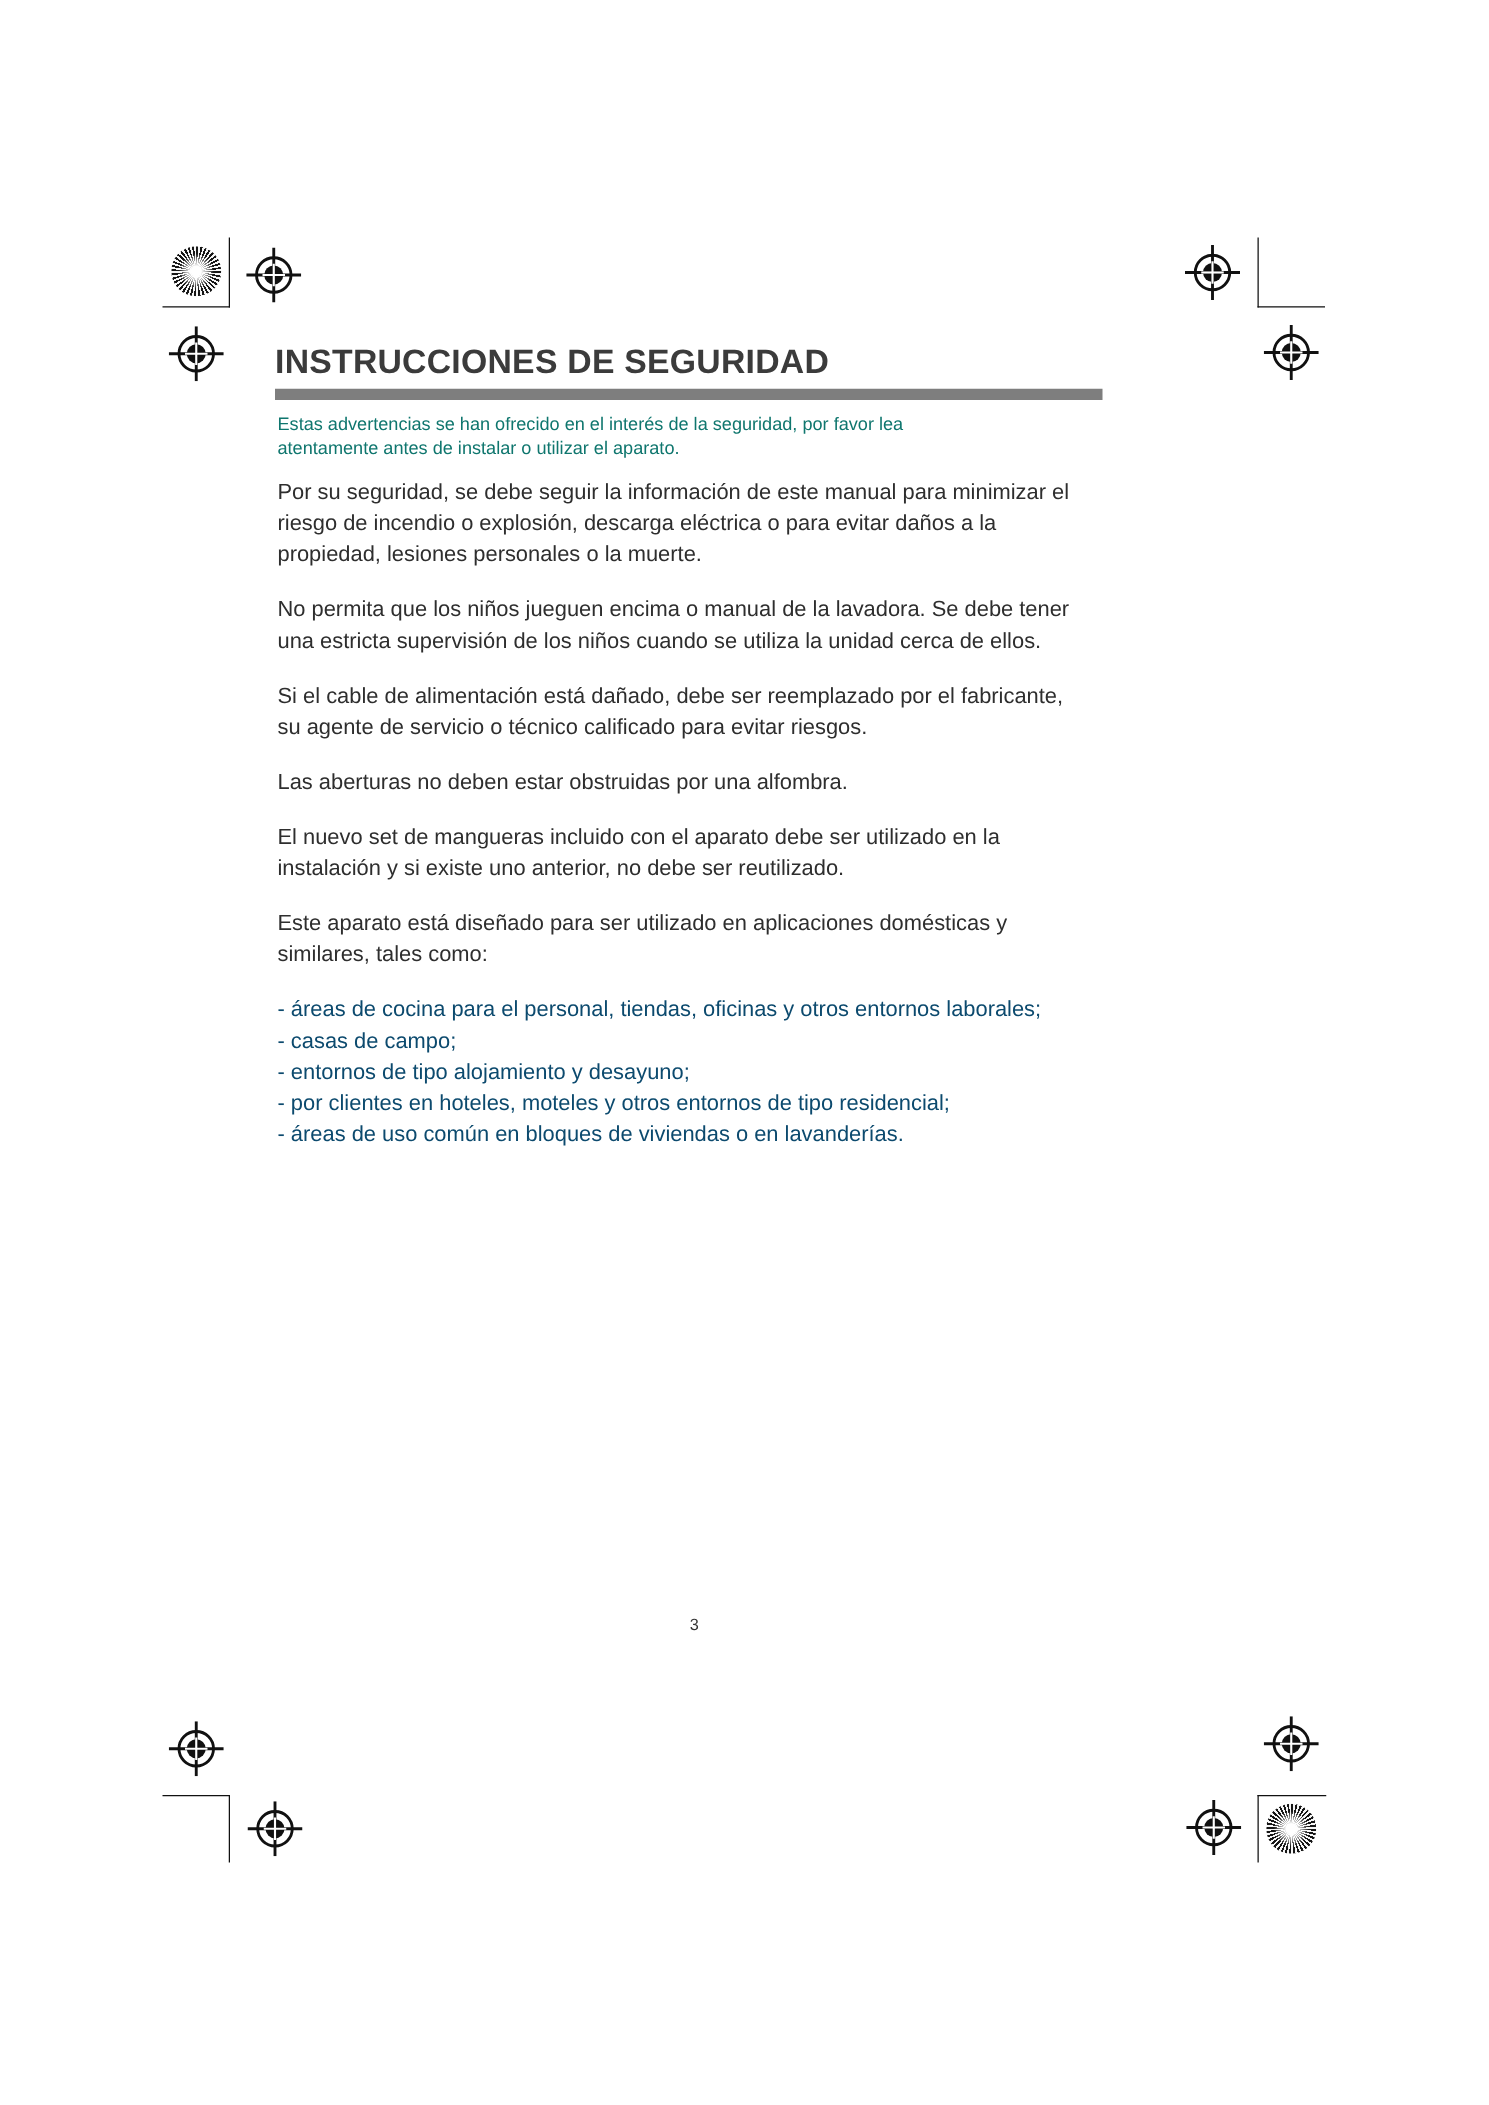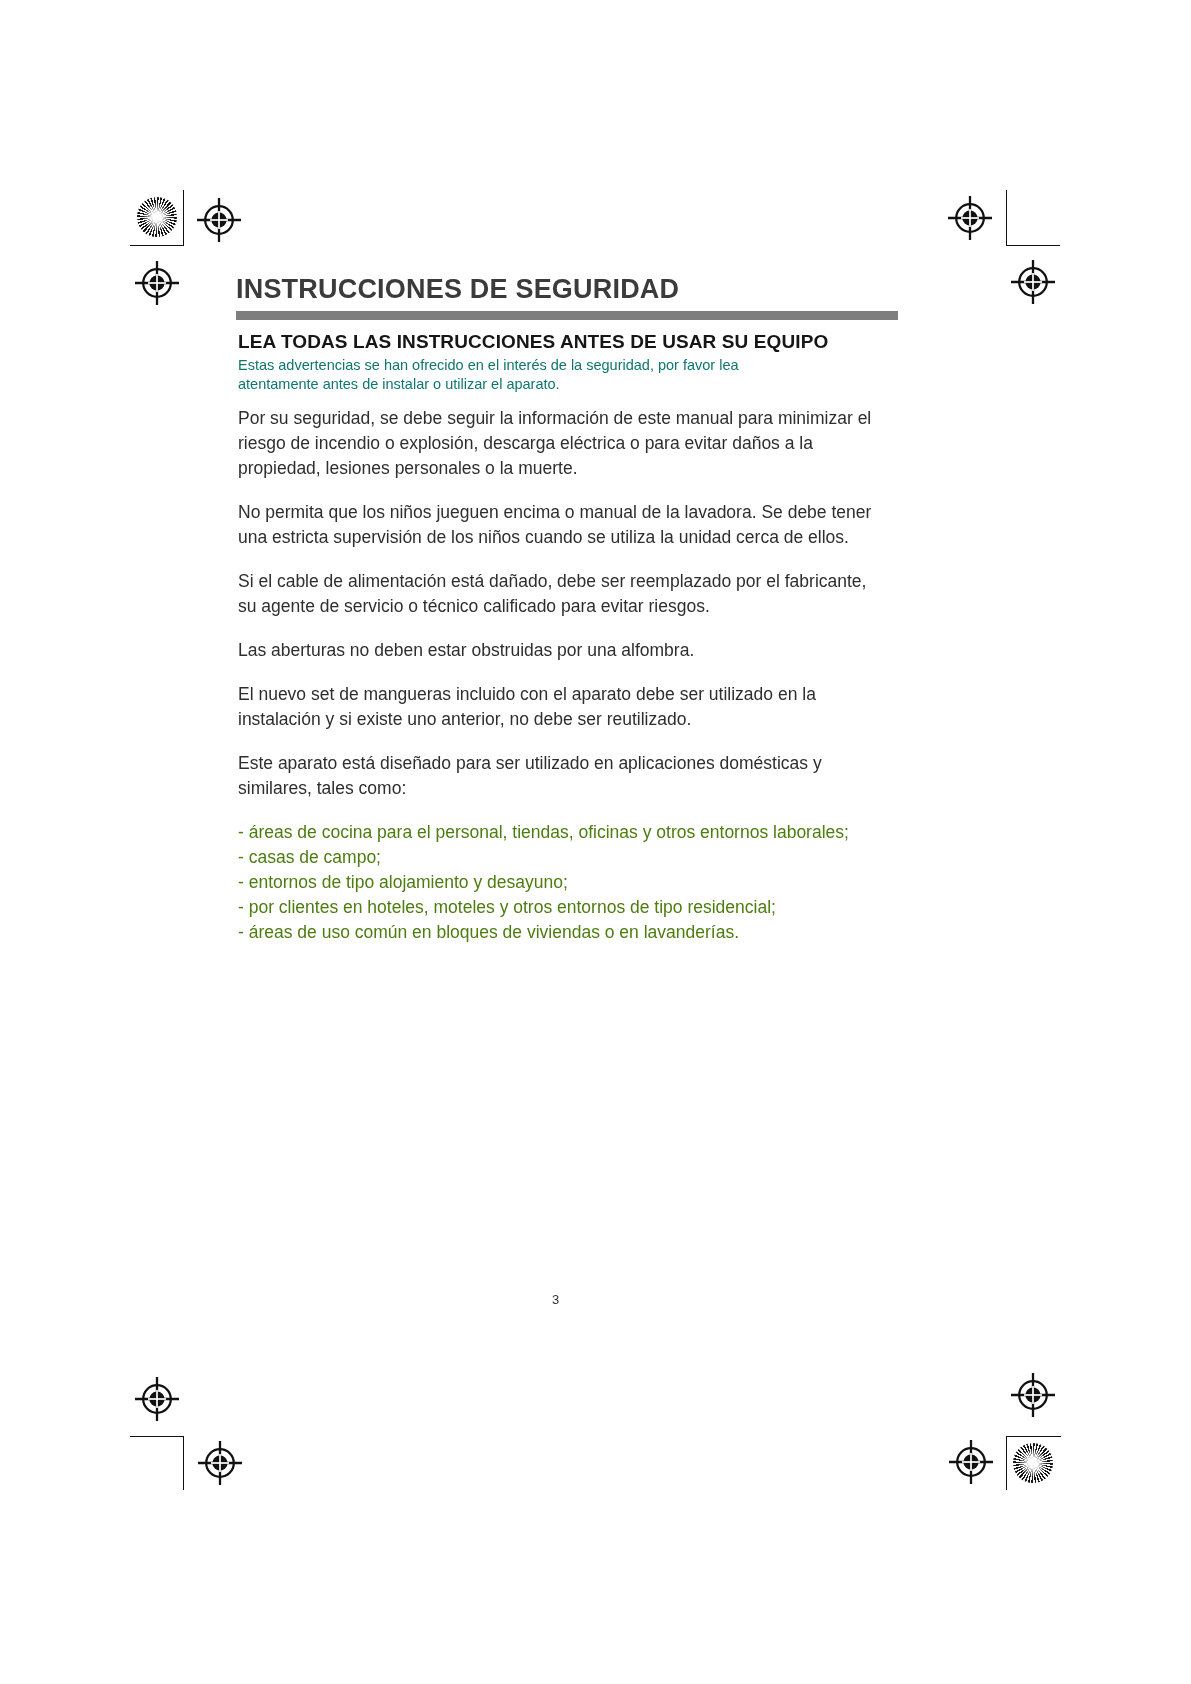--- a/index.html
+++ b/index.html
@@ -10,21 +10,21 @@
     font-family: "Liberation Sans", "DejaVu Sans", sans-serif;
     color: #2e2e2e;
     position: relative;
     overflow: hidden;
   }
   .page { position: absolute; inset: 0; background: #fff; }
 
   
   .content {
     position: absolute;
-    left: 236px; top: 274px;
+    left: 220px; top: 274px;
     width: 662px;
   }
   h1.doc-title {
     margin: 0 0 6px 0;
     font-size: 27px;
     font-weight: bold;
     letter-spacing: 0.2px;
     color: #3b3b3b;
   }
   .title-rule {
@@ -50,21 +50,21 @@
     margin: 0 12px 19px 2px;
     font-size: 17.5px;
     line-height: 25px;
     color: #2e2e2e;
   }
   .list-block { margin-left: 2px; }
   p.list-line {
     margin: 0;
     font-size: 17.5px;
     line-height: 25px;
-    color: #4d7c0f;
+    color: #0c4a6e;
   }
   .page-number {
     position: absolute;
     left: 0; right: 80px;
     top: 1292px;
     text-align: center;
     font-size: 13px;
     color: #333;
   }
 
@@ -132,21 +132,20 @@
     </svg>
   <div class="bracket br"></div>
   <div class="starburst" style="left:1013px; top:1443px;"></div>
   <svg class="regmark" style="left:949px; top:1440px;">
       <use href="#reg-target"></use>
     </svg>
 
   <main class="content">
     <h1 class="doc-title">INSTRUCCIONES DE SEGURIDAD</h1>
     <div class="title-rule"></div>
-    <h2 class="doc-subtitle">LEA TODAS LAS INSTRUCCIONES ANTES DE USAR SU EQUIPO</h2>
     <p class="intro">Estas advertencias se han ofrecido en el interés de la seguridad, por favor lea atentamente antes de instalar o utilizar el aparato.</p>
 
     <p class="body-par">Por su seguridad, se debe seguir la información de este manual para minimizar el riesgo de incendio o explosión, descarga eléctrica o para evitar daños a la propiedad, lesiones personales o la muerte.</p>
     <p class="body-par">No permita que los niños jueguen encima o manual de la lavadora. Se debe tener una estricta supervisión de los niños cuando se utiliza la unidad cerca de ellos.</p>
     <p class="body-par">Si el cable de alimentación está dañado, debe ser reemplazado por el fabricante, su agente de servicio o técnico calificado para evitar riesgos.</p>
     <p class="body-par">Las aberturas no deben estar obstruidas por una alfombra.</p>
     <p class="body-par">El nuevo set de mangueras incluido con el aparato debe ser utilizado en la instalación y si existe uno anterior, no debe ser reutilizado.</p>
     <p class="body-par">Este aparato está diseñado para ser utilizado en aplicaciones domésticas y similares, tales como:</p>
 
     <div class="list-block">

